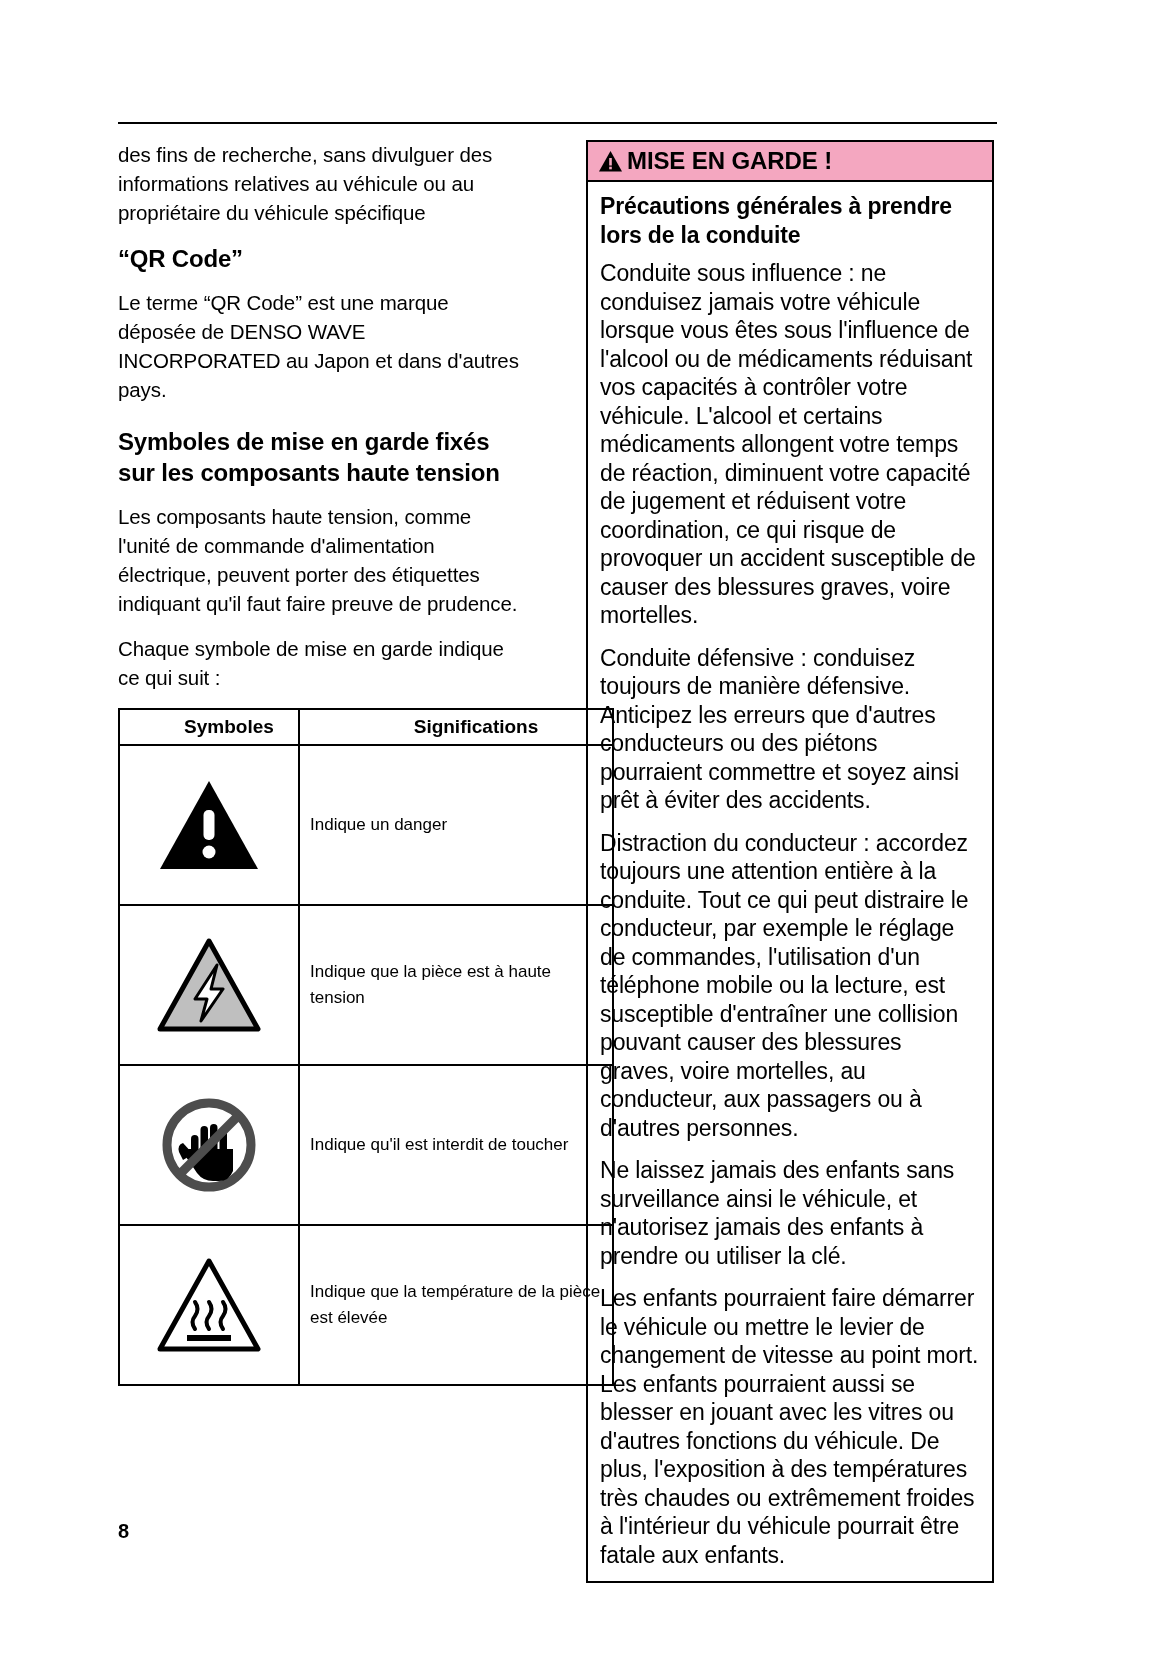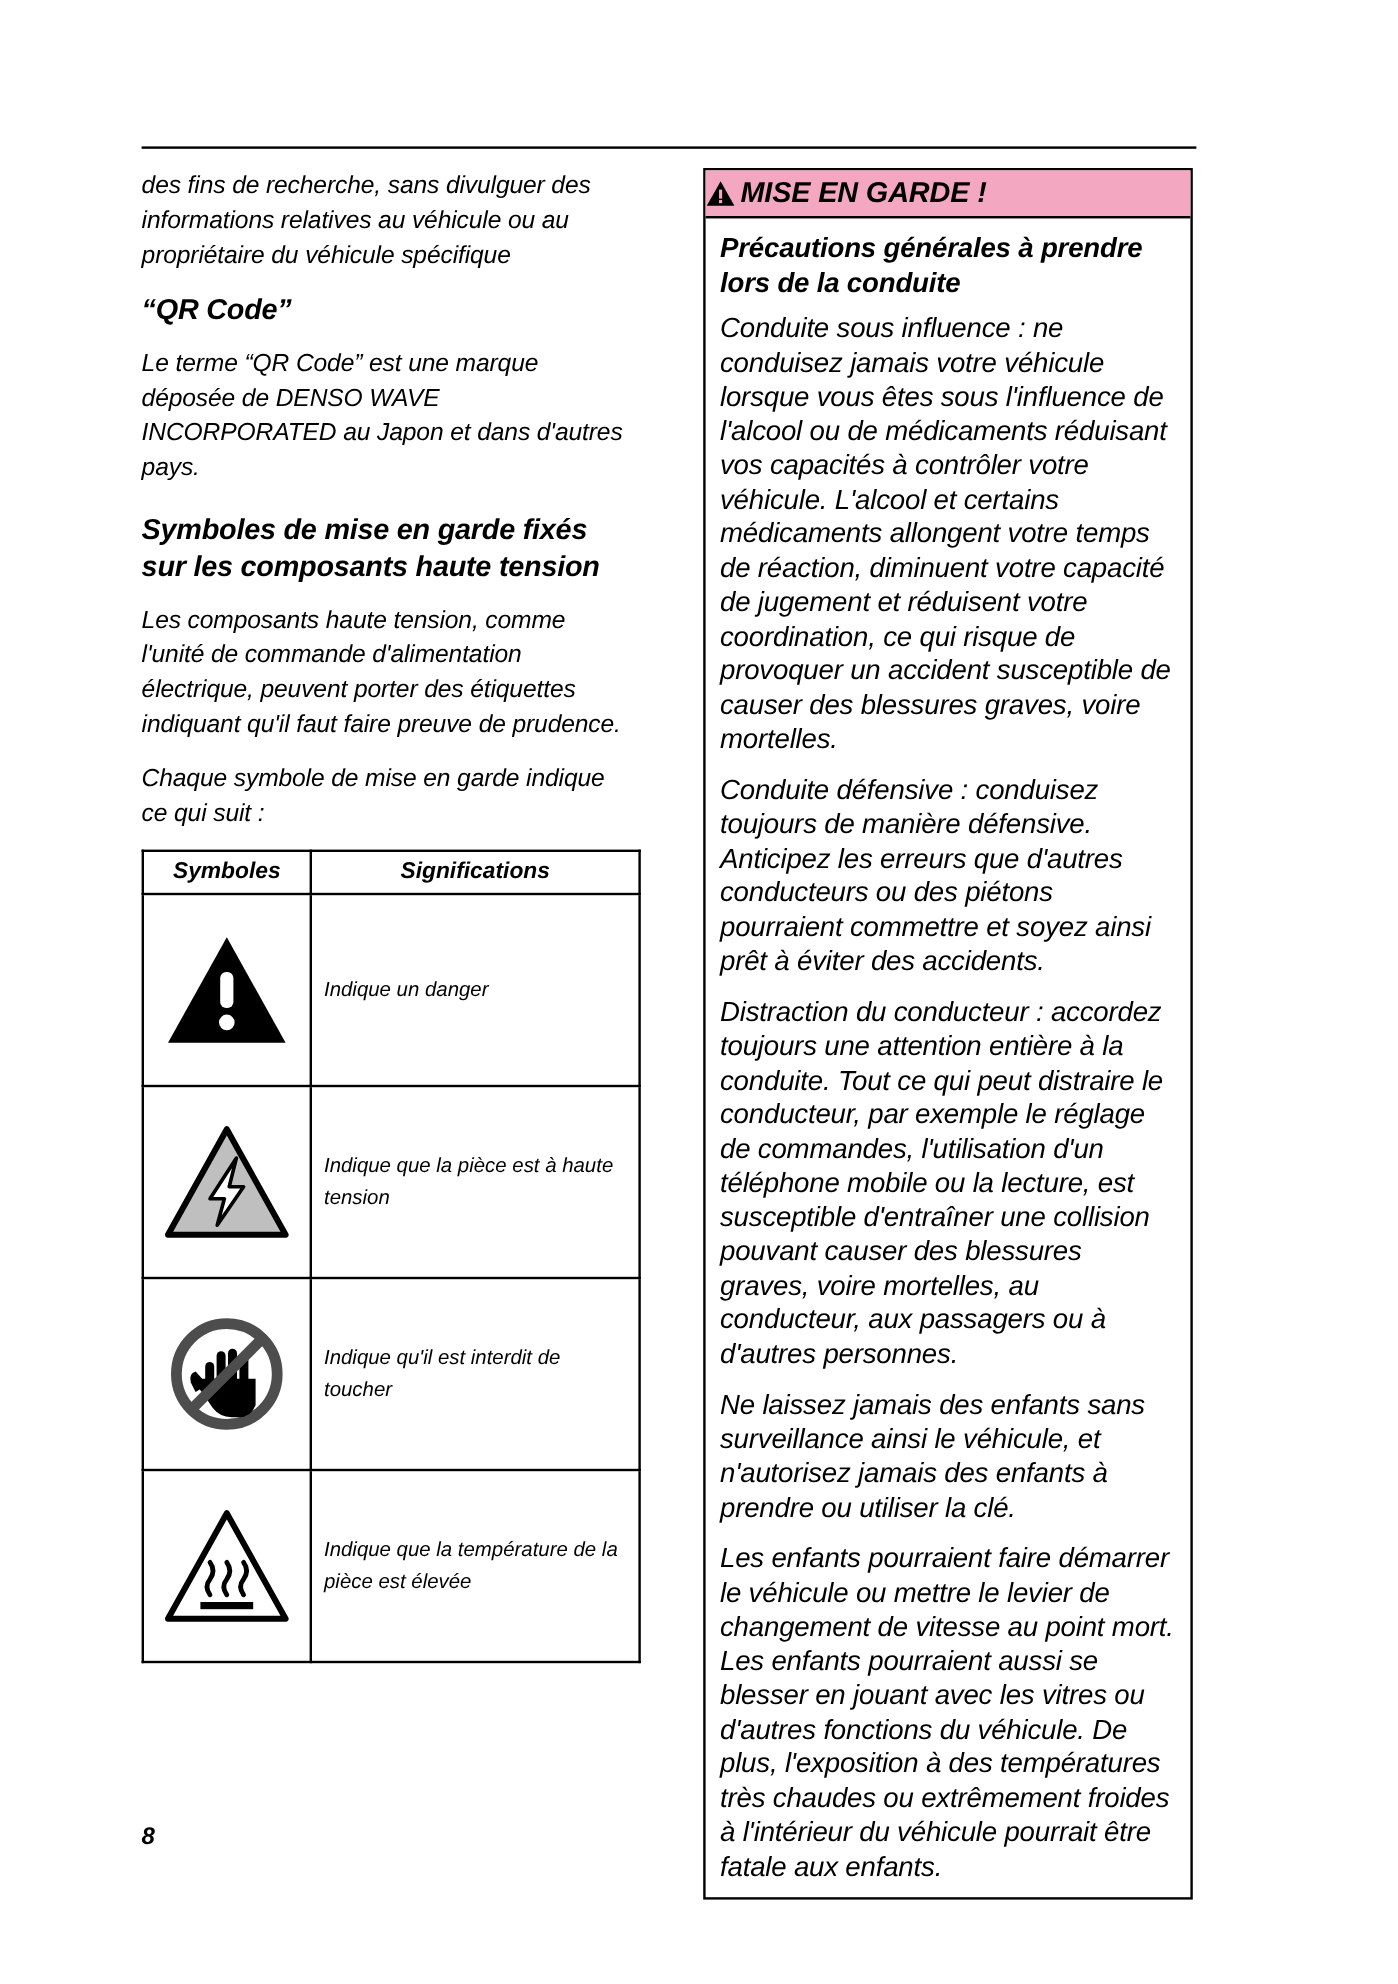--- a/index.html
+++ b/index.html
@@ -13,21 +13,20 @@
     font-family: "Liberation Sans", sans-serif;
     color: #000000;
     position: relative;
     overflow: hidden;
   }
   .page {
     position: absolute;
     left: 0; top: 0;
     width: 1165px;
     height: 1499px;
-    font-style: italic;
   }
   .top-rule {
     position: absolute;
     left: 118px;
     top: 122px;
     width: 879px;
     height: 2px;
     background: #000;
   }
   .columns {
@@ -77,20 +76,21 @@
   table.symbols th, table.symbols td {
     border: 2px solid #000;
     padding: 0;
     vertical-align: middle;
   }
   table.symbols th {
     font-size: 19px;
     font-weight: bold;
     height: 34px;
     text-align: center;
+    padding-left: 40px;
   }
   table.symbols th.c1, table.symbols td.c1 { width: 138px; }
   table.symbols th.c2, table.symbols td.c2 { width: 272px; }
   table.symbols td.sym {
     text-align: center;
     height: 158px;
   }
   table.symbols td.desc {
     font-size: 17px;
     line-height: 26px;
@@ -103,20 +103,21 @@
     border: 2px solid #000;
     width: 408px;
     box-sizing: border-box;
   }
   .warnbox-header {
     background: #f4a7c0;
     border-bottom: 2px solid #000;
     height: 40px;
     display: flex;
     align-items: center;
+    padding-left: 10px;
     box-sizing: border-box;
   }
   .warnbox-header .wtitle {
     font-size: 24px;
     font-weight: bold;
     letter-spacing: -0.1px;
     margin-left: 4px;
   }
   .warnbox-body {
     padding: 10px 12px 12px 12px;

